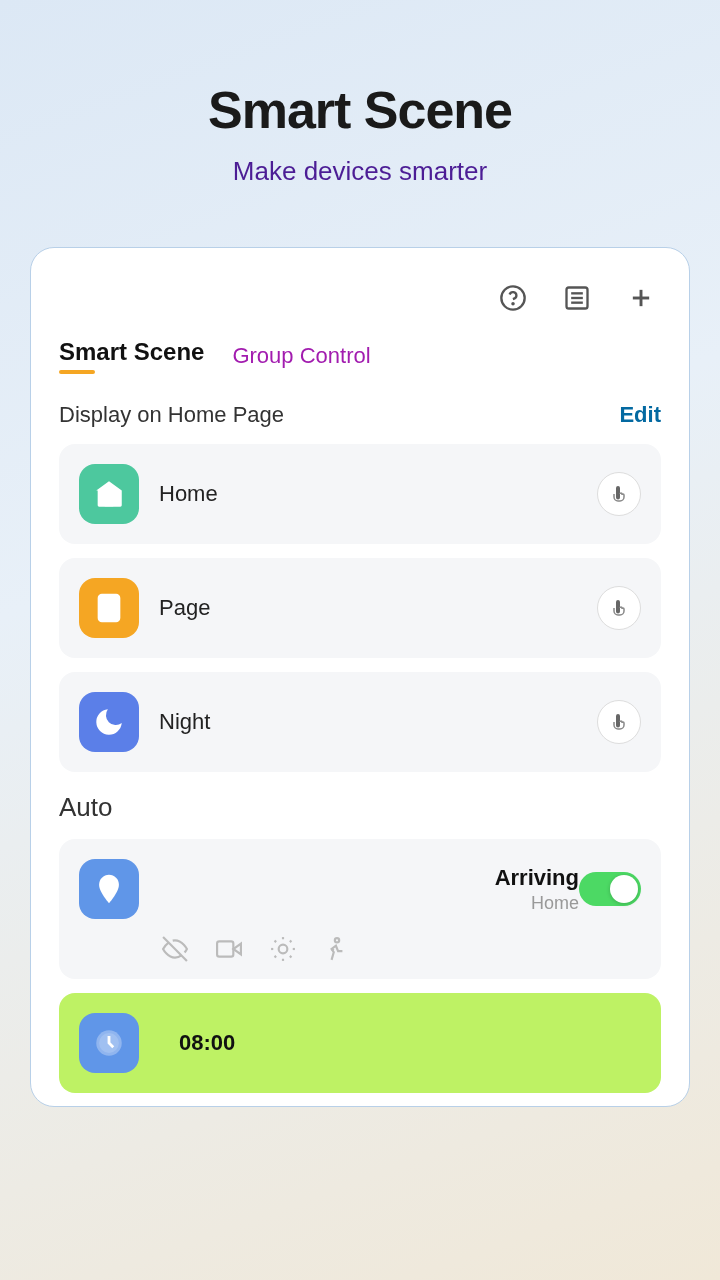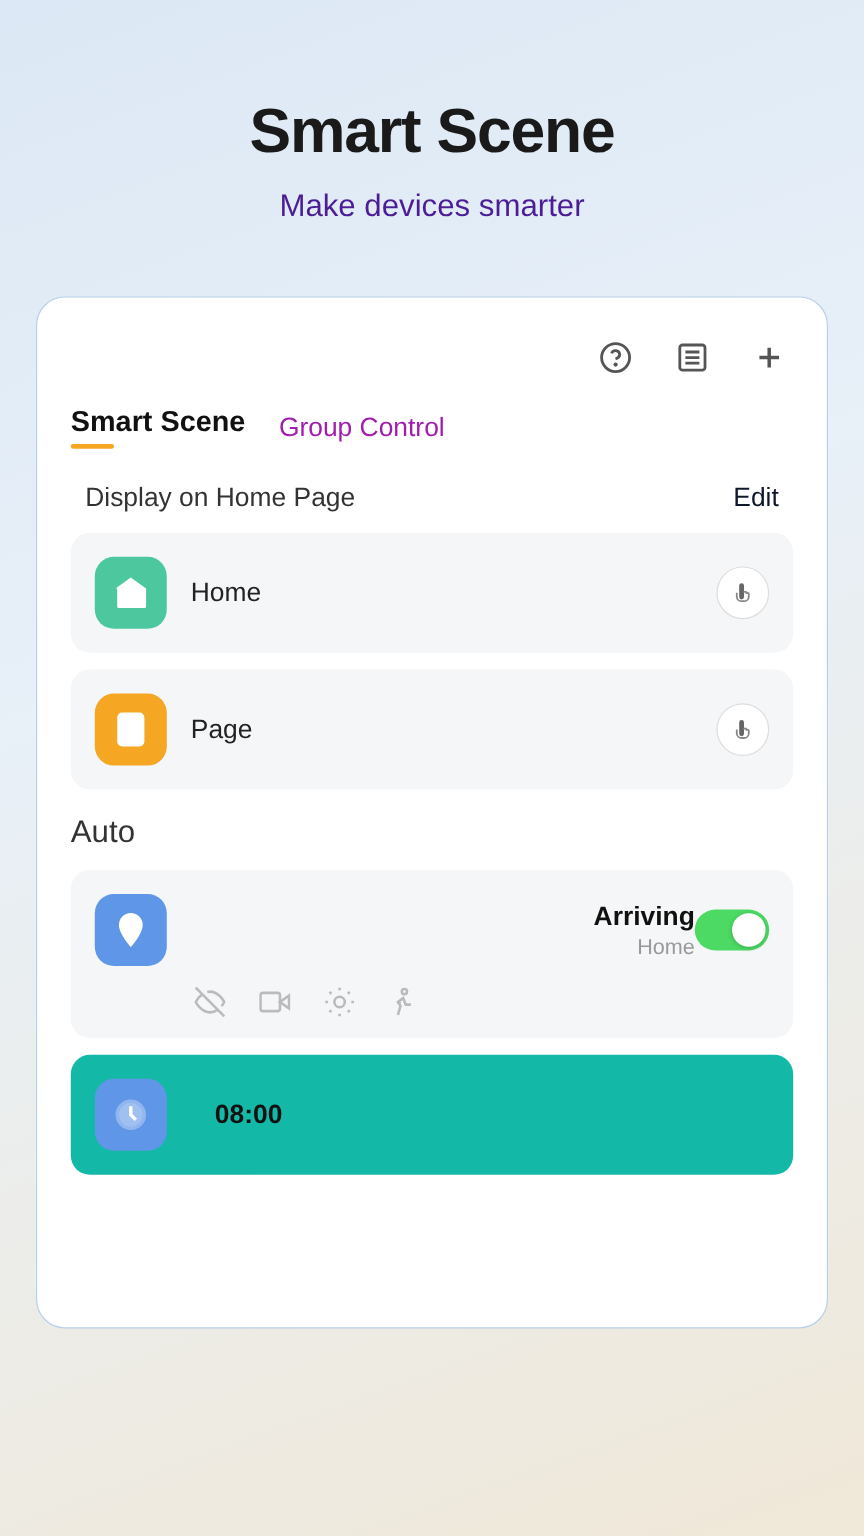--- a/index.html
+++ b/index.html
@@ -86,34 +86,34 @@
     .tab-inactive {
       font-size: 22px;
       color: #a21caf;
       cursor: pointer;
     }
 
     .section-header {
       display: flex;
       justify-content: space-between;
       align-items: center;
-      margin: 28px 12px 16px;
+      margin: 28px 0 16px;
     }
 
     .section-title {
       font-size: 22px;
       color: #333;
       font-weight: 500;
     }
 
     .edit-btn {
       font-size: 22px;
-      color: #0f172a;
+      color: #0369a1;
       cursor: pointer;
-      font-weight: 400;
+      font-weight: 700;
     }
 
     .scene-item {
       background: #f5f6f8;
       border-radius: 16px;
       padding: 20px 20px;
       margin-bottom: 14px;
       display: flex;
       align-items: center;
       cursor: pointer;
@@ -240,21 +240,21 @@
       width: 32px;
       height: 32px;
       display: flex;
       align-items: center;
       justify-content: center;
       color: #bbb;
       font-size: 22px;
     }
 
     .auto-item-partial {
-      background: #14b8a6;
+      background: #bef264;
       border-radius: 16px;
       padding: 20px 20px;
       margin-bottom: 0;
       display: flex;
       align-items: center;
     }
 
     .partial-time {
       font-size: 22px;
       font-weight: 600;
@@ -331,20 +331,34 @@
     </div>
     <span class="scene-name">Page</span>
     <div class="tap-icon">
       <svg viewBox="0 0 24 24" fill="#888">
         <path d="M9 11V6a2 2 0 0 1 4 0v5M9 11v4.5a2 2 0 0 0 4 0V11M9 11h4"></path>
         <path d="M13 11v1a1 1 0 0 1 2 0v1a1 1 0 0 1 2 0v2a4 4 0 0 1-4 4h-2a4 4 0 0 1-4-4v-3" stroke="#888" stroke-width="1.5" fill="none"></path>
       </svg>
     </div>
   </div>
 
+  <div class="scene-item">
+    <div class="scene-icon-wrap icon-blue">
+      <svg viewBox="0 0 24 24" fill="white">
+        <path d="M21 12.79A9 9 0 1 1 11.21 3a7 7 0 0 0 9.79 9.79z"></path>
+      </svg>
+    </div>
+    <span class="scene-name">Night</span>
+    <div class="tap-icon">
+      <svg viewBox="0 0 24 24" fill="#888">
+        <path d="M9 11V6a2 2 0 0 1 4 0v5M9 11v4.5a2 2 0 0 0 4 0V11M9 11h4"></path>
+        <path d="M13 11v1a1 1 0 0 1 2 0v1a1 1 0 0 1 2 0v2a4 4 0 0 1-4 4h-2a4 4 0 0 1-4-4v-3" stroke="#888" stroke-width="1.5" fill="none"></path>
+      </svg>
+    </div>
+  </div>
 
   <div class="auto-section">
     <div class="auto-title">Auto</div>
 
     <div class="auto-item">
       <div class="auto-item-top">
         <div class="scene-icon-wrap icon-blue-light">
           <svg viewBox="0 0 24 24" fill="white">
             <path d="M12 2C8.13 2 5 5.13 5 9c0 5.25 7 13 7 13s7-7.75 7-13c0-3.87-3.13-7-7-7z"></path>
             <circle cx="12" cy="9" r="2.5" fill="rgba(255,255,255,0.4)"></circle>

